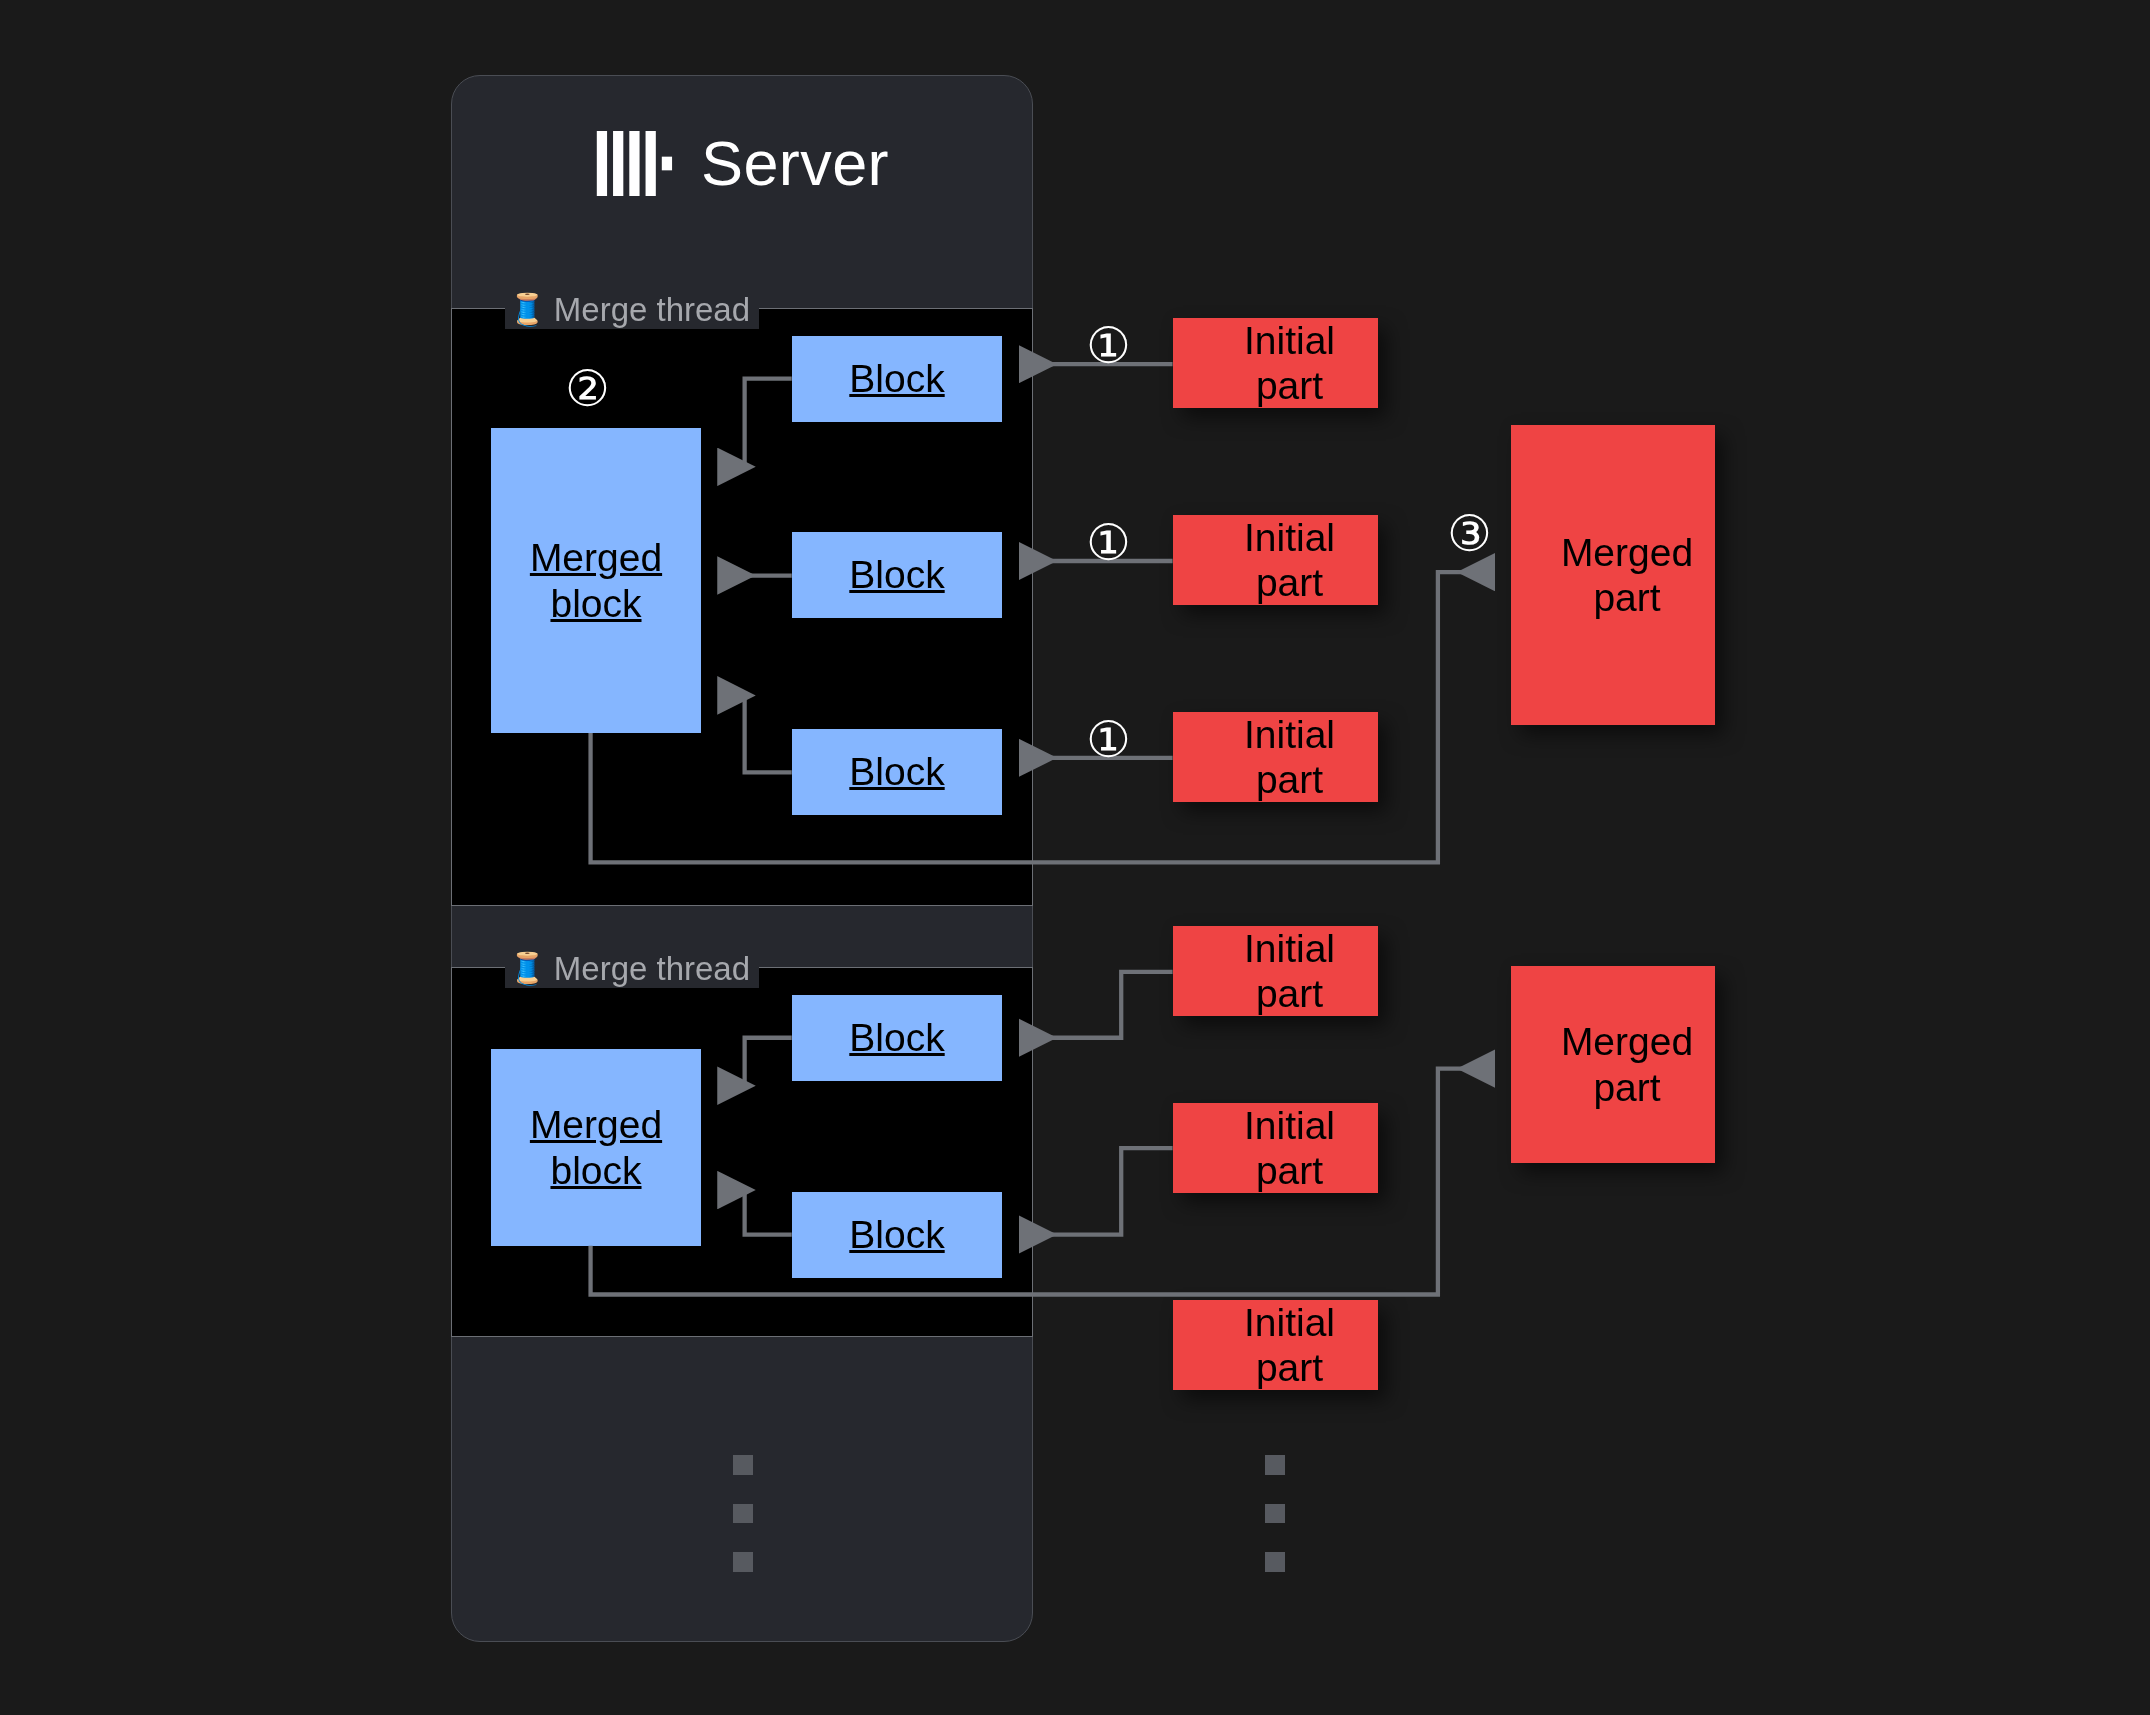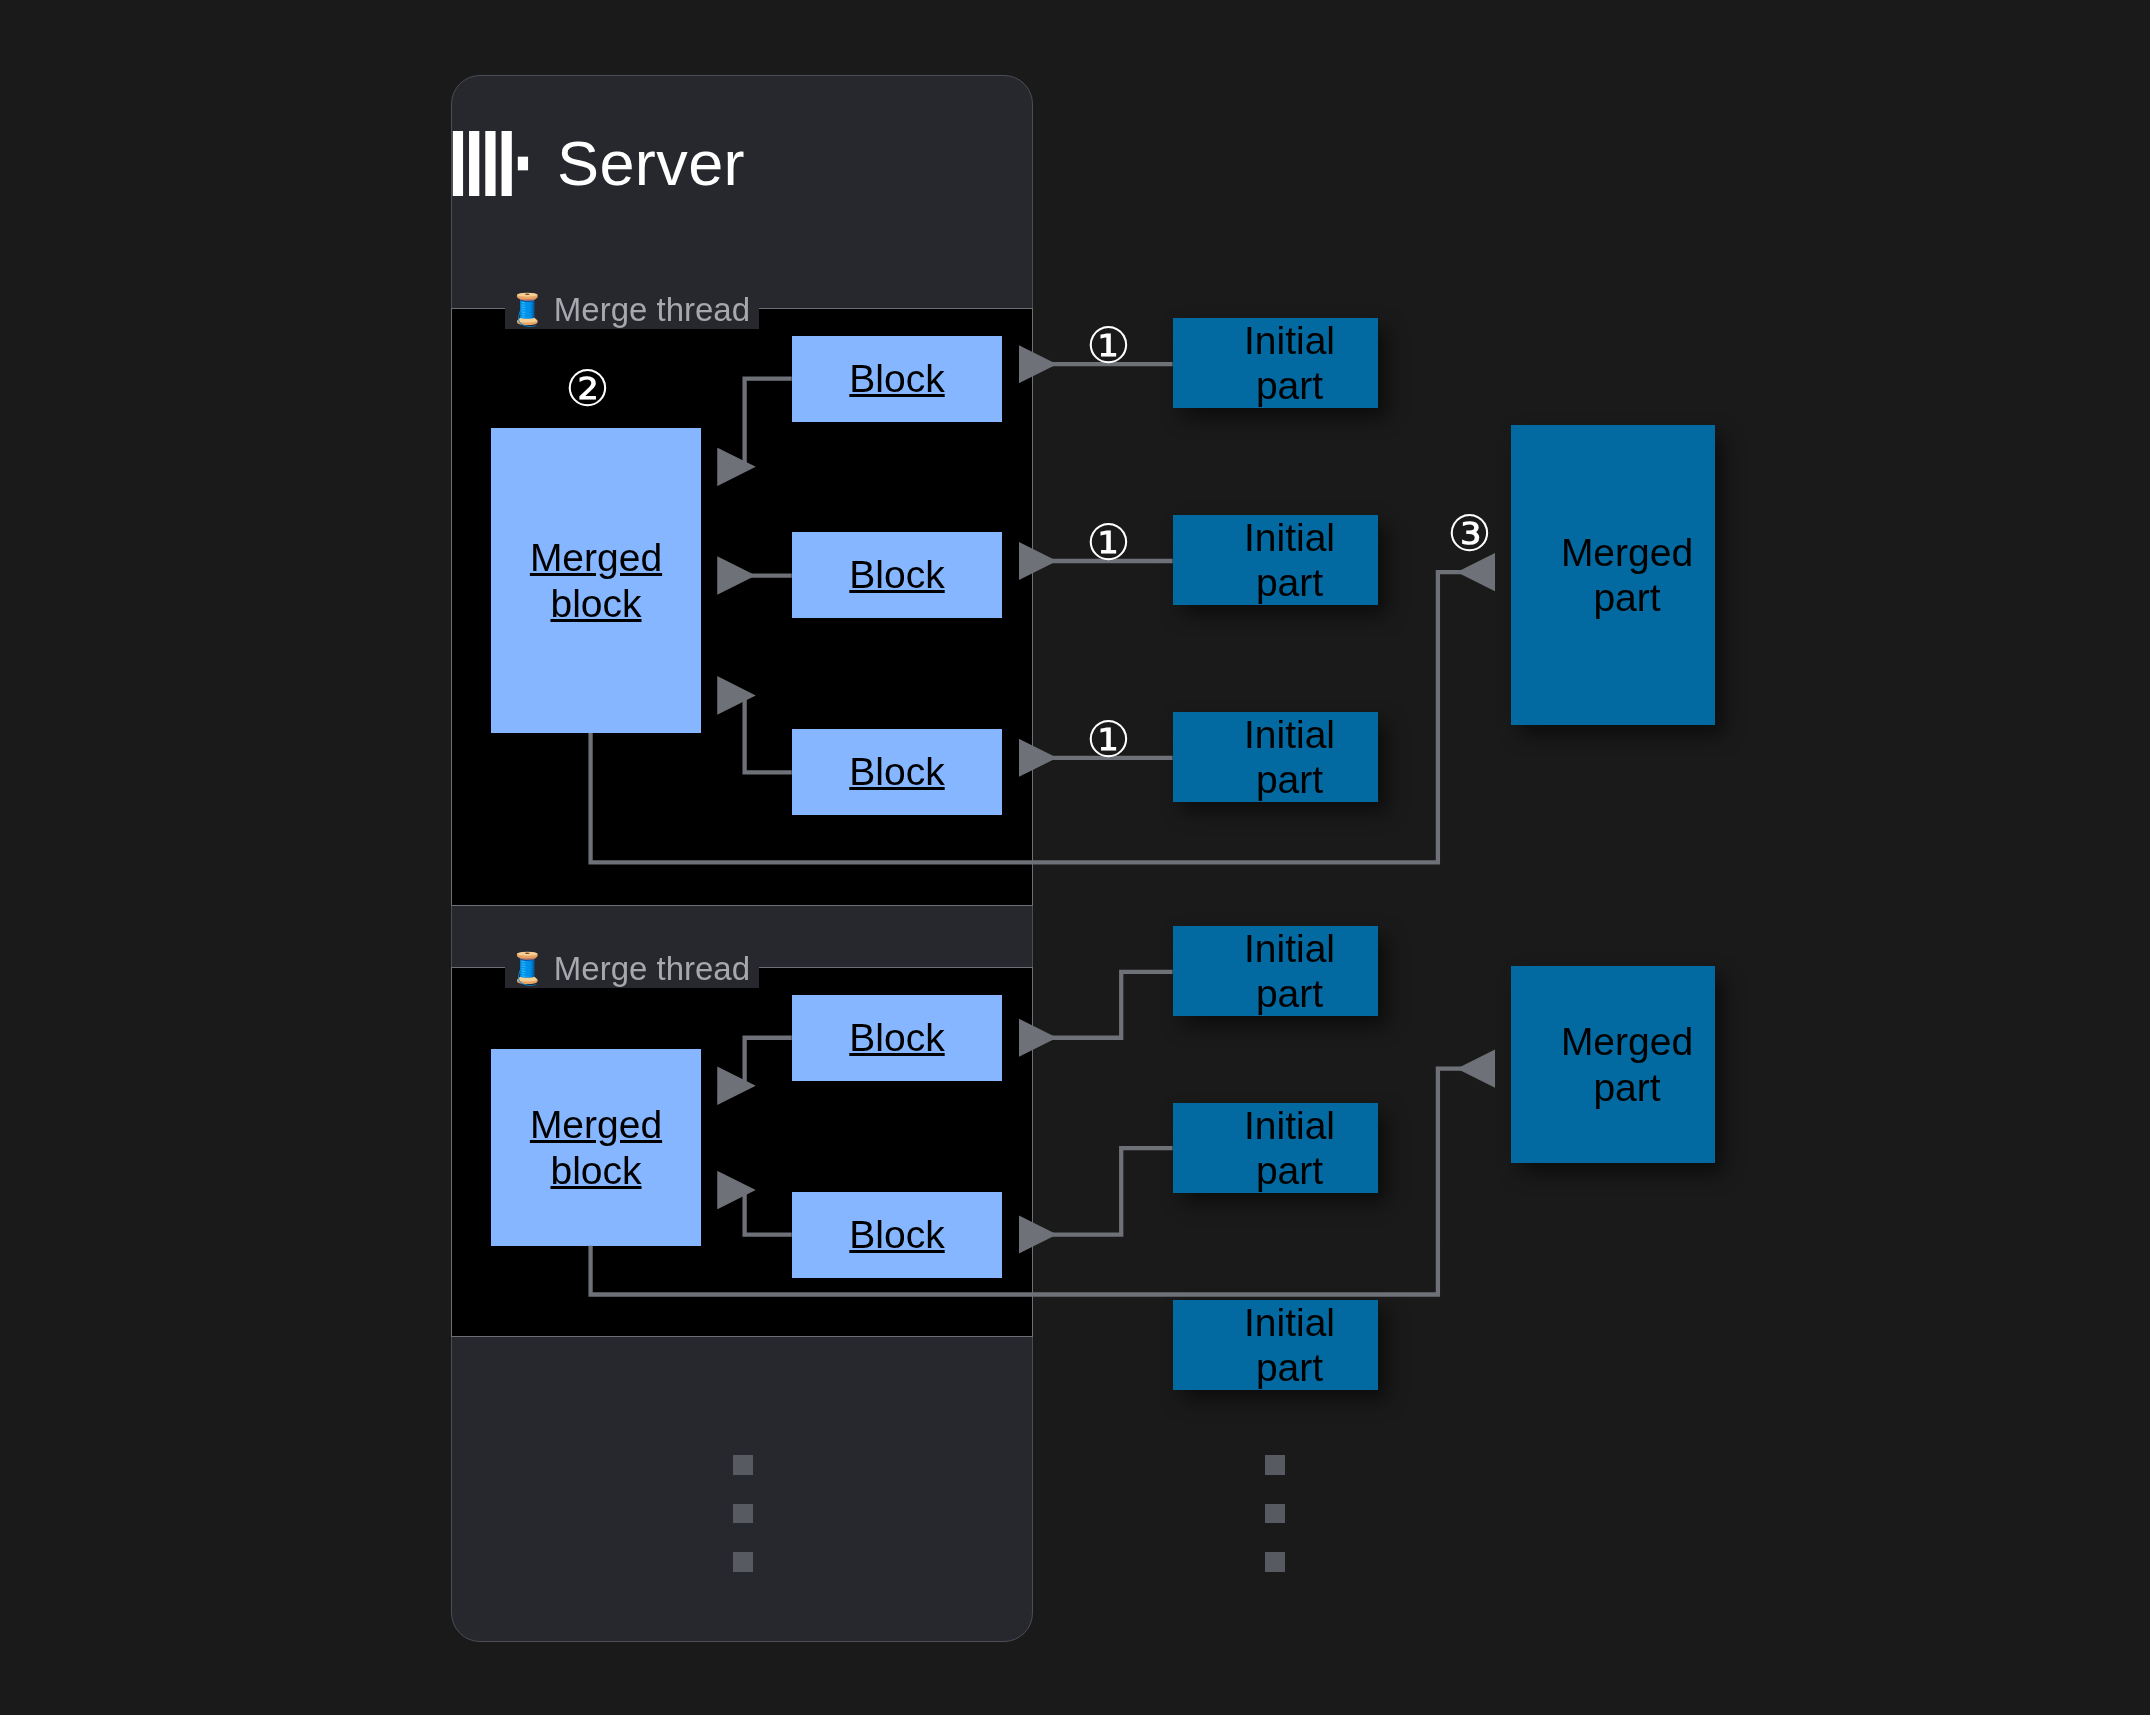--- a/index.html
+++ b/index.html
@@ -38,21 +38,21 @@
   }
 
   .server-title {
     position: absolute;
     left: 451px;
     top: 116px;
     width: 582px;
     height: 94px;
     display: flex;
     align-items: center;
-    justify-content: flex-start;
+    justify-content: center;
     gap: 22px;
     color: #ffffff;
     font-size: 63px;
     font-weight: 400;
     letter-spacing: 0.4px;
   }
 
   .ch-logo {
     display: inline-flex;
     align-items: flex-end;
@@ -104,21 +104,21 @@
     align-items: center;
     justify-content: center;
     text-align: center;
     color: #000000;
     font-size: 39px;
     line-height: 1.16;
     font-weight: 400;
   }
   .box.blue { background: #85b6ff; text-decoration: underline; }
   .box.yellow {
-    background: #0369a1;
+    background: #ef4444;
     box-shadow: 8.6px 10.3px 19px rgba(0,0,0,0.55);
     padding-left: 28px;
   }
 
   
   .blk-1a { left: 792px; top: 336px; width: 210px; height: 86px; }
   .blk-1b { left: 792px; top: 532px; width: 210px; height: 86px; }
   .blk-1c { left: 792px; top: 729px; width: 210px; height: 86px; }
   .merged-1 { left: 491px; top: 428px; width: 210px; height: 305px; }
 

